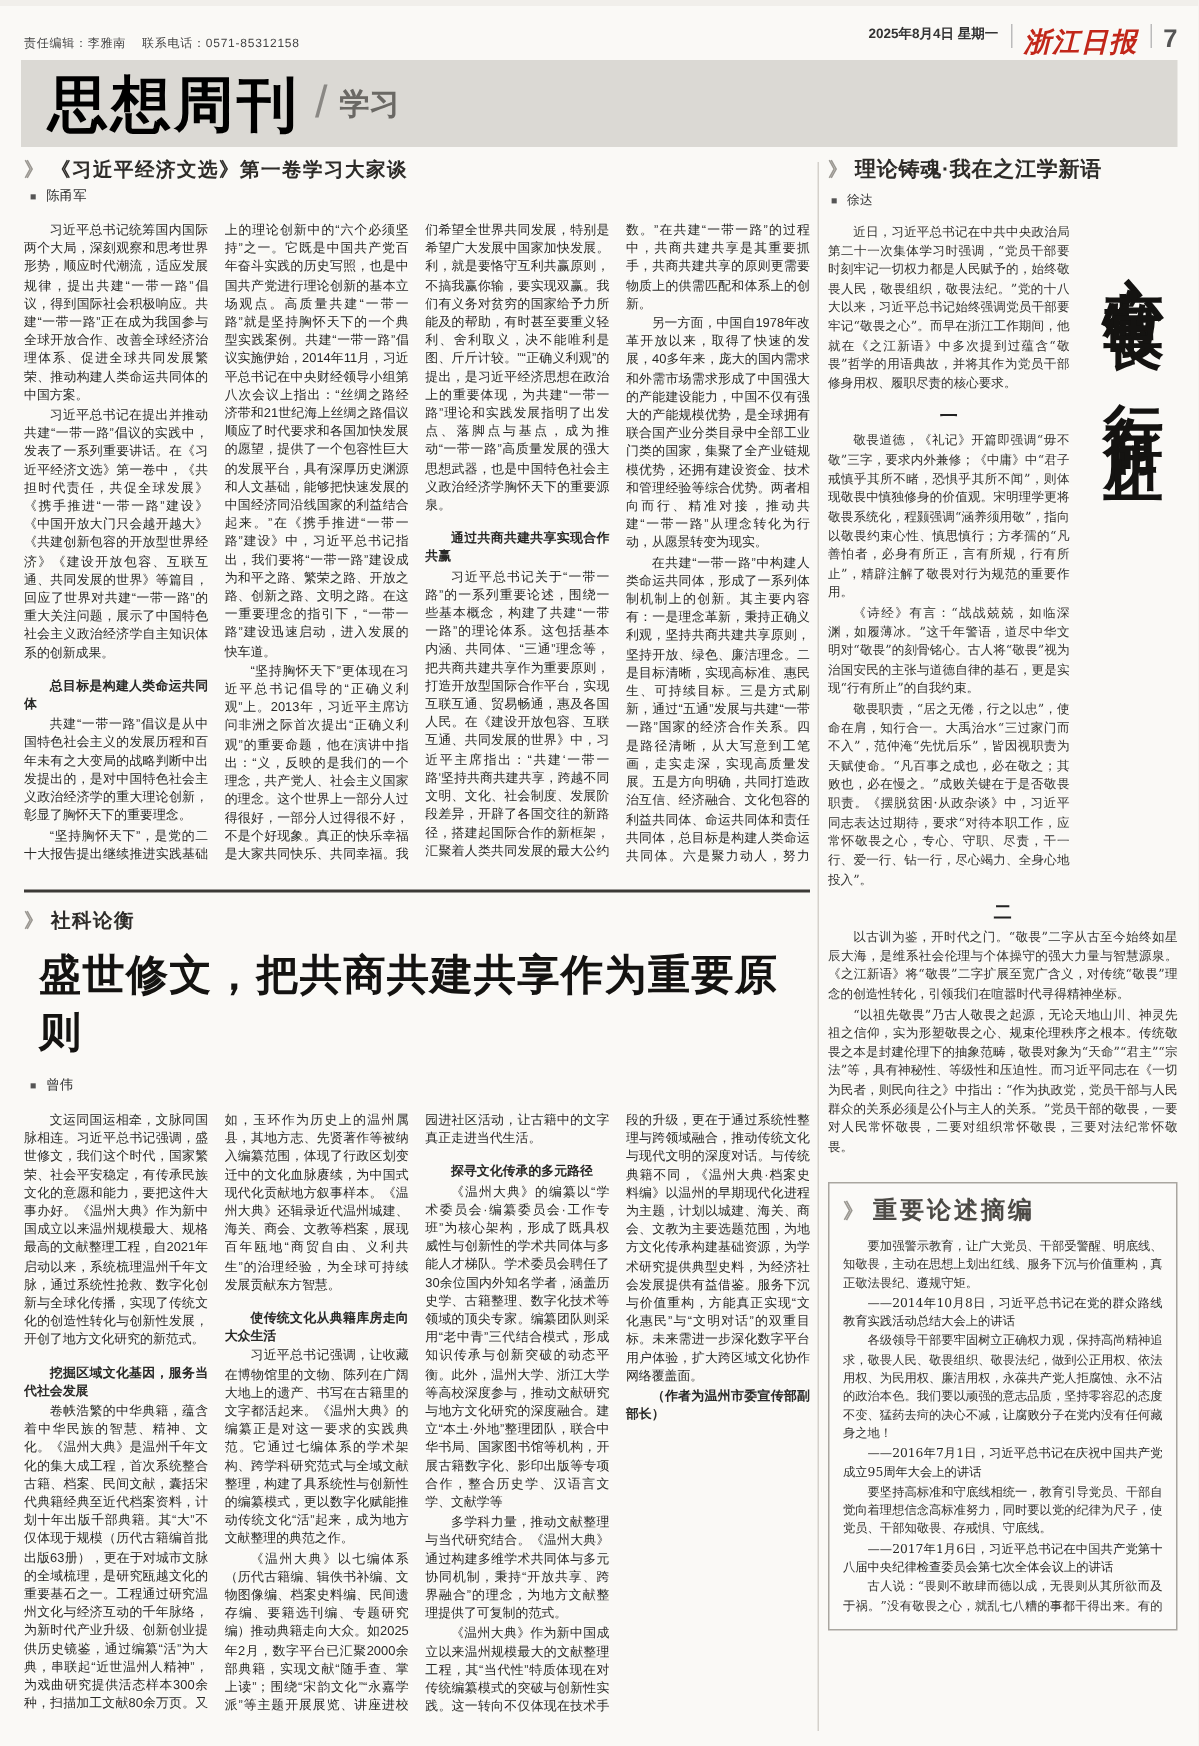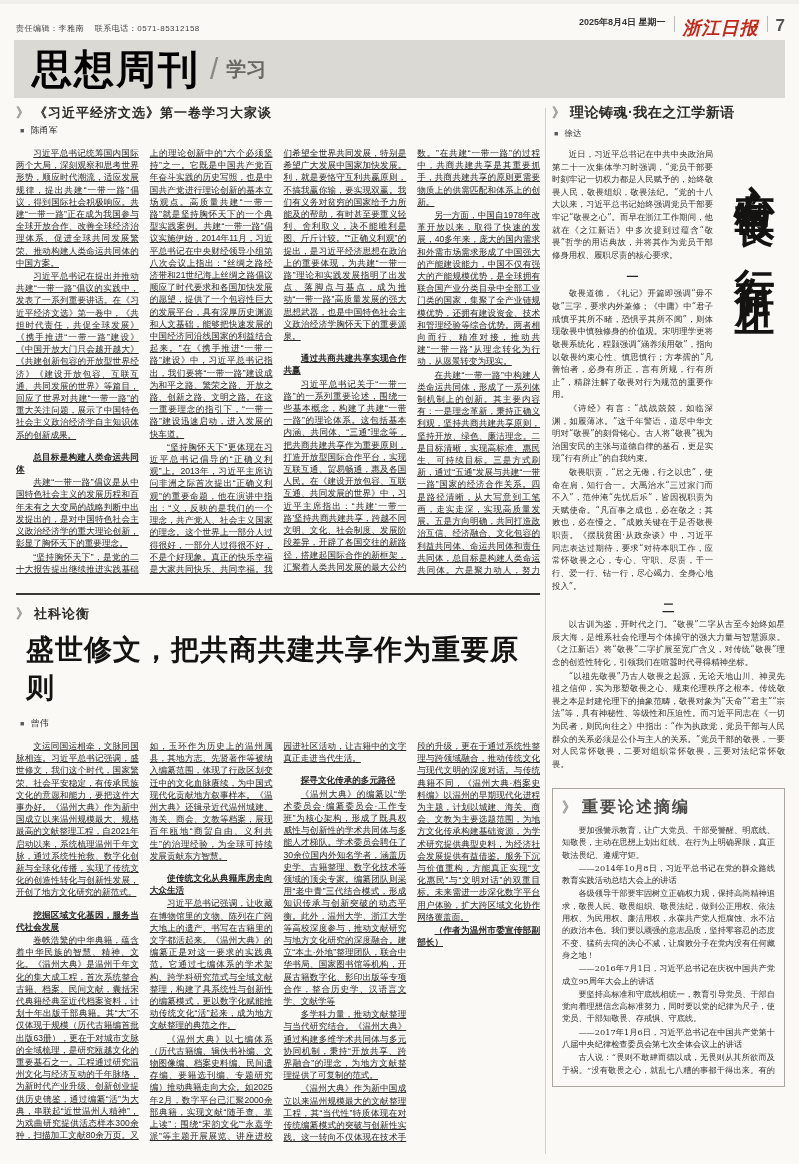--- a/index.html
+++ b/index.html
@@ -30,21 +30,21 @@
   .kicker { display:flex; align-items:center; gap:5px; }
   .kicker .arrow { color:#9a9791; font-size:13px; font-weight:bold; }
   .kicker .ktext { font-size:13px; font-weight:bold; color:#2e2c29; letter-spacing:1px; }
   .headline { font-size:31px; font-weight:900; color:#141311; letter-spacing:1px; margin:8px 0 10px 10px; }
   .byline { font-size:9px; color:#333; margin:2px 0 10px 4px; }
   .byline .sq { color:#555; font-size:7px; margin-right:4px; }
 
   .cols4 { column-count:4; column-gap:11px; column-fill:auto; overflow:hidden; text-align:justify; }
   .body-lead { height:432px; }
   .body-shike { height:408px; }
-  .cols4 p { font-size:8.6px; line-height:1.42; text-indent:2em; color:#2a2a28; margin-bottom:1px;text-decoration:underline; }
+  .cols4 p { font-size:8.6px; line-height:1.42; text-indent:2em; color:#2a2a28; margin-bottom:1px; }
   .subhead { font-size:13.5px; font-weight:bold; color:#1c1b19; line-height:1.35; margin:10px 0 8px; text-indent:0; break-inside:avoid; }
   .credit { font-weight:bold; font-size:8.6px; line-height:1.42; text-indent:2em; color:#2a2a28; }
 
   .rule-h { height:2px; background:#3c3a37; margin:14px 0 10px; }
 
   
   .r-kicker { display:flex; align-items:center; gap:5px; margin-bottom:6px; }
   .r-kicker .arrow { color:#9a9791; font-size:13px; font-weight:bold; }
   .r-kicker .ktext { font-size:14px; font-weight:bold; color:#2e2c29; letter-spacing:.5px; }
   .r-byline { font-size:8.5px; color:#333; margin:0 0 8px 2px; }
@@ -167,21 +167,21 @@
 
       </div>
     </div>
 
     <div class="excerpts">
       <div class="ex-title-row">
         <span class="arrow">》</span>
         <span class="ex-title">重要论述摘编</span>
       </div>
       <div class="ex-body">
-        <p>要加强警示教育，让广大党员、干部受警醒、明底线、知敬畏，主动在思想上划出红线、在行为上明确界限，真正敬法畏纪、遵规守矩。</p>
+        <p>要加强警示教育，让广大党员、干部受警醒、明底线、知敬畏，主动在思想上划出红线、服务下沉与价值重构，真正敬法畏纪、遵规守矩。</p>
         <p class="ex-src">——2014年10月8日，习近平总书记在党的群众路线教育实践活动总结大会上的讲话</p>
         <p>各级领导干部要牢固树立正确权力观，保持高尚精神追求，敬畏人民、敬畏组织、敬畏法纪，做到公正用权、依法用权、为民用权、廉洁用权，永葆共产党人拒腐蚀、永不沾的政治本色。我们要以顽强的意志品质，坚持零容忍的态度不变、猛药去疴的决心不减，让腐败分子在党内没有任何藏身之地！</p>
         <p class="ex-src">——2016年7月1日，习近平总书记在庆祝中国共产党成立95周年大会上的讲话</p>
         <p>要坚持高标准和守底线相统一，教育引导党员、干部自觉向着理想信念高标准努力，同时要以党的纪律为尺子，使党员、干部知敬畏、存戒惧、守底线。</p>
         <p class="ex-src">——2017年1月6日，习近平总书记在中国共产党第十八届中央纪律检查委员会第七次全体会议上的讲话</p>
         <p>古人说：“畏则不敢肆而德以成，无畏则从其所欲而及于祸。”没有敬畏之心，就乱七八糟的事都干得出来。有的人干了那么多骇人听闻的事，一个重要原因就是不知敬畏！干部一定要知敬畏、存戒惧、守底线，敬畏党、敬畏人民、敬畏法纪，不能在“月黑风高无人见”的自欺欺人中乱了心智，不能在“你知我知天知地知”的花言巧语中迷了方向，不能在“富贵险中求”的侥幸心理中铤而走险，不能在“法不责众”的错误认识中恣意妄为。</p>
 
       </div>
     </div>
   </div>

